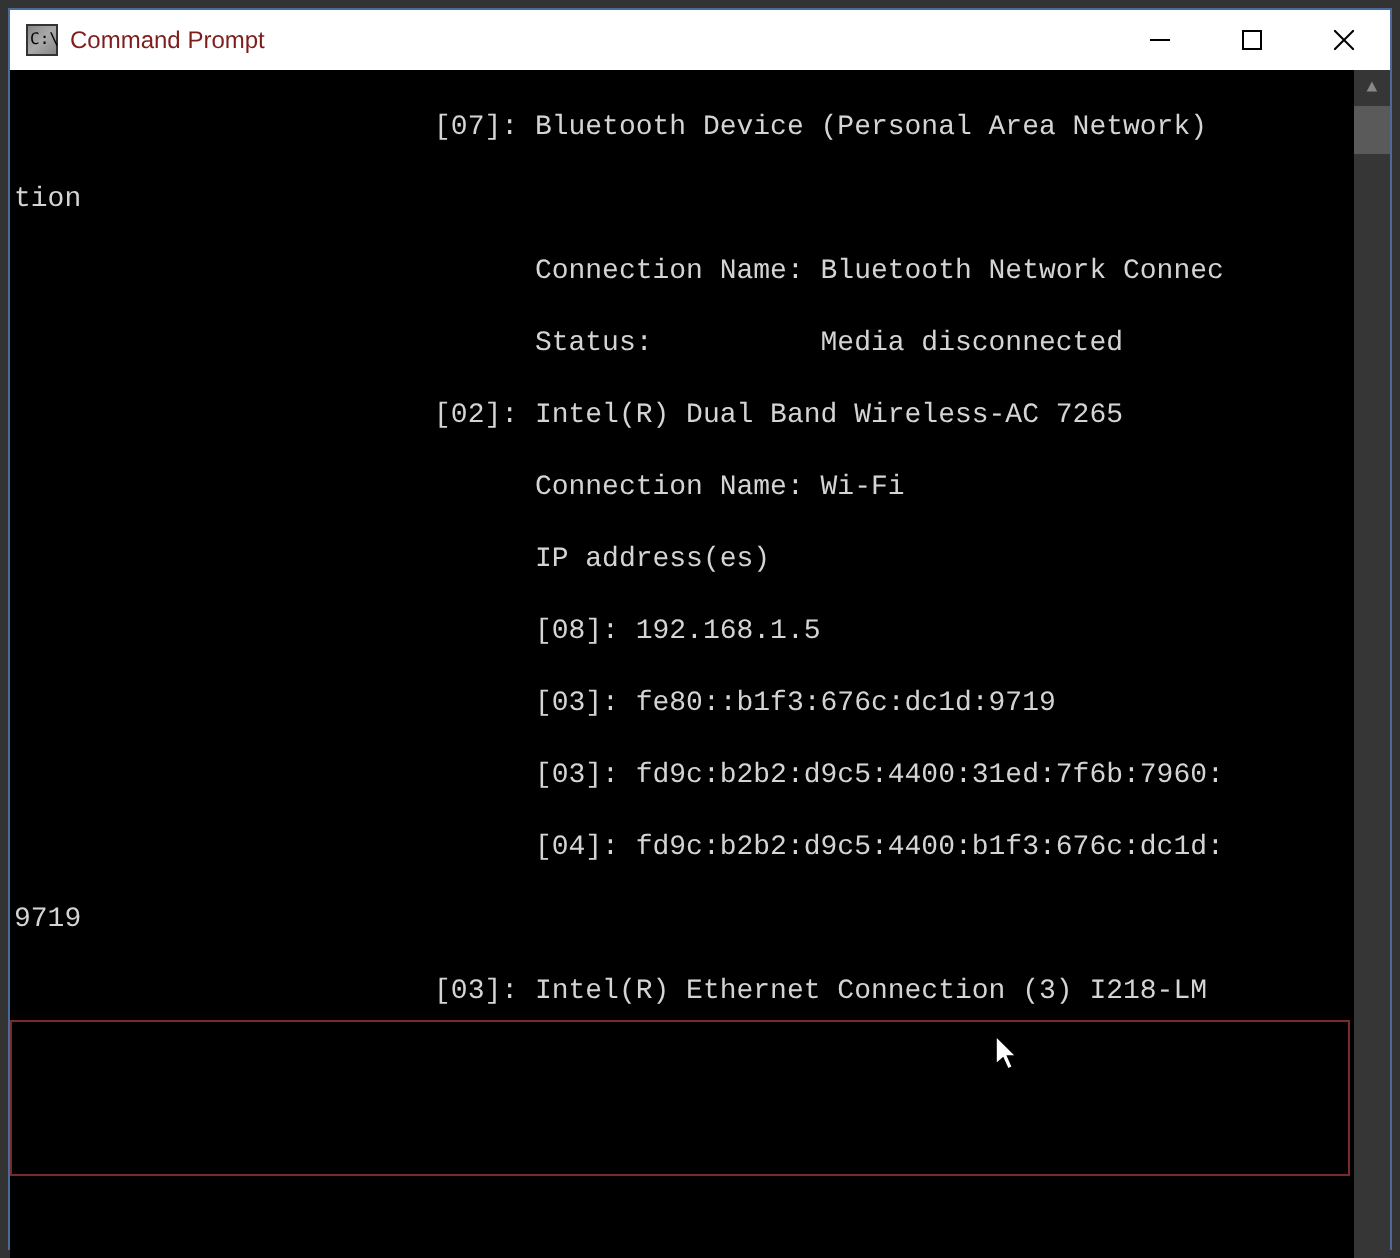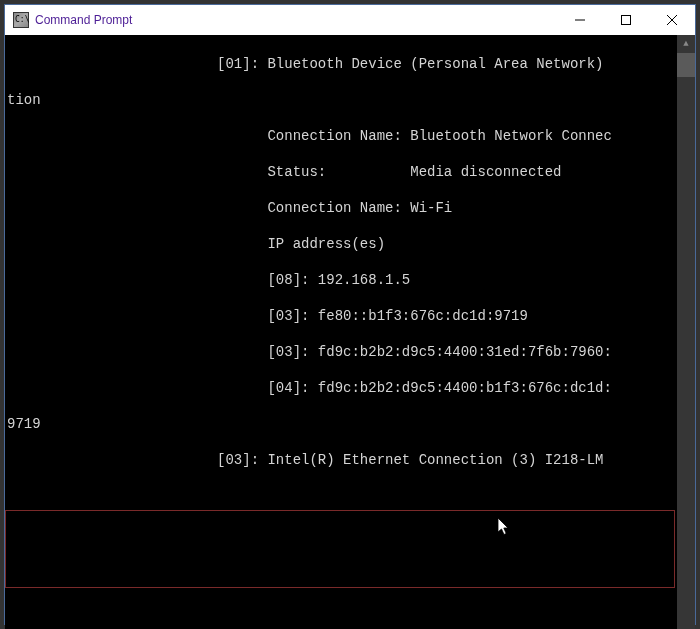--- a/index.html
+++ b/index.html
@@ -37,21 +37,21 @@
       color: #000;
       line-height: 13px;
       text-align: left;
       padding-left: 1px;
       font-family: monospace;
     }
     .title-text {
       flex: 1;
       font-family: 'Segoe UI', sans-serif;
       font-size: 12px;
-      color: #4c1d95;
+      color: #7f1d1d;
     }
     .win-controls {
       display: flex;
       height: 100%;
     }
     .win-btn {
       width: 46px;
       height: 30px;
       display: flex;
       align-items: center;
@@ -142,24 +142,25 @@
       <div class="win-btn close">
         <svg viewBox="0 0 10 10">
             <line x1="0" y1="0" x2="10" y2="10" stroke="currentColor" stroke-width="1"></line>
             <line x1="10" y1="0" x2="0" y2="10" stroke="currentColor" stroke-width="1"></line>
           </svg>
       </div>
     </div>
   </div>
   <div class="content-area">
     <div class="console">
-<div class="line">                         [01]: Bluetooth Device (Personal Area Network)</div>
+<div class="line">                         [07]: Bluetooth Device (Personal Area Network)</div>
 <div class="line">tion</div>
 <div class="line">                               Connection Name: Bluetooth Network Connec</div>
 <div class="line">                               Status:          Media disconnected</div>
+<div class="line">                         [02]: Intel(R) Dual Band Wireless-AC 7265</div>
 <div class="line">                               Connection Name: Wi-Fi</div>
 <div class="line">                               IP address(es)</div>
 <div class="line">                               [08]: 192.168.1.5</div>
 <div class="line">                               [03]: fe80::b1f3:676c:dc1d:9719</div>
 <div class="line">                               [03]: fd9c:b2b2:d9c5:4400:31ed:7f6b:7960:</div>
 <div class="line">                               [04]: fd9c:b2b2:d9c5:4400:b1f3:676c:dc1d:</div>
 <div class="line">9719</div>
 <div class="line">                         [03]: Intel(R) Ethernet Connection (3) I218-LM</div>
 
 

